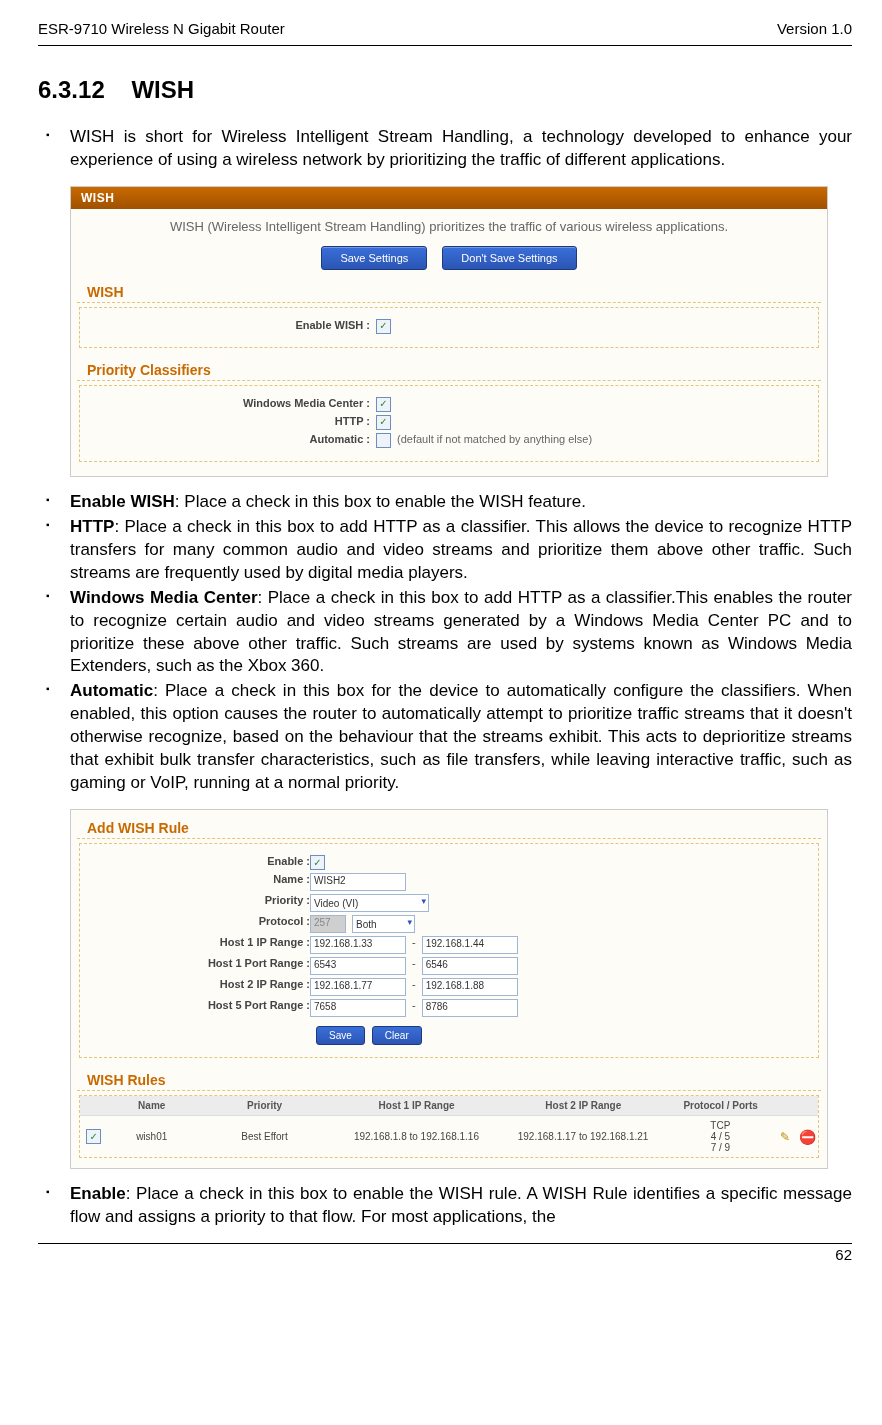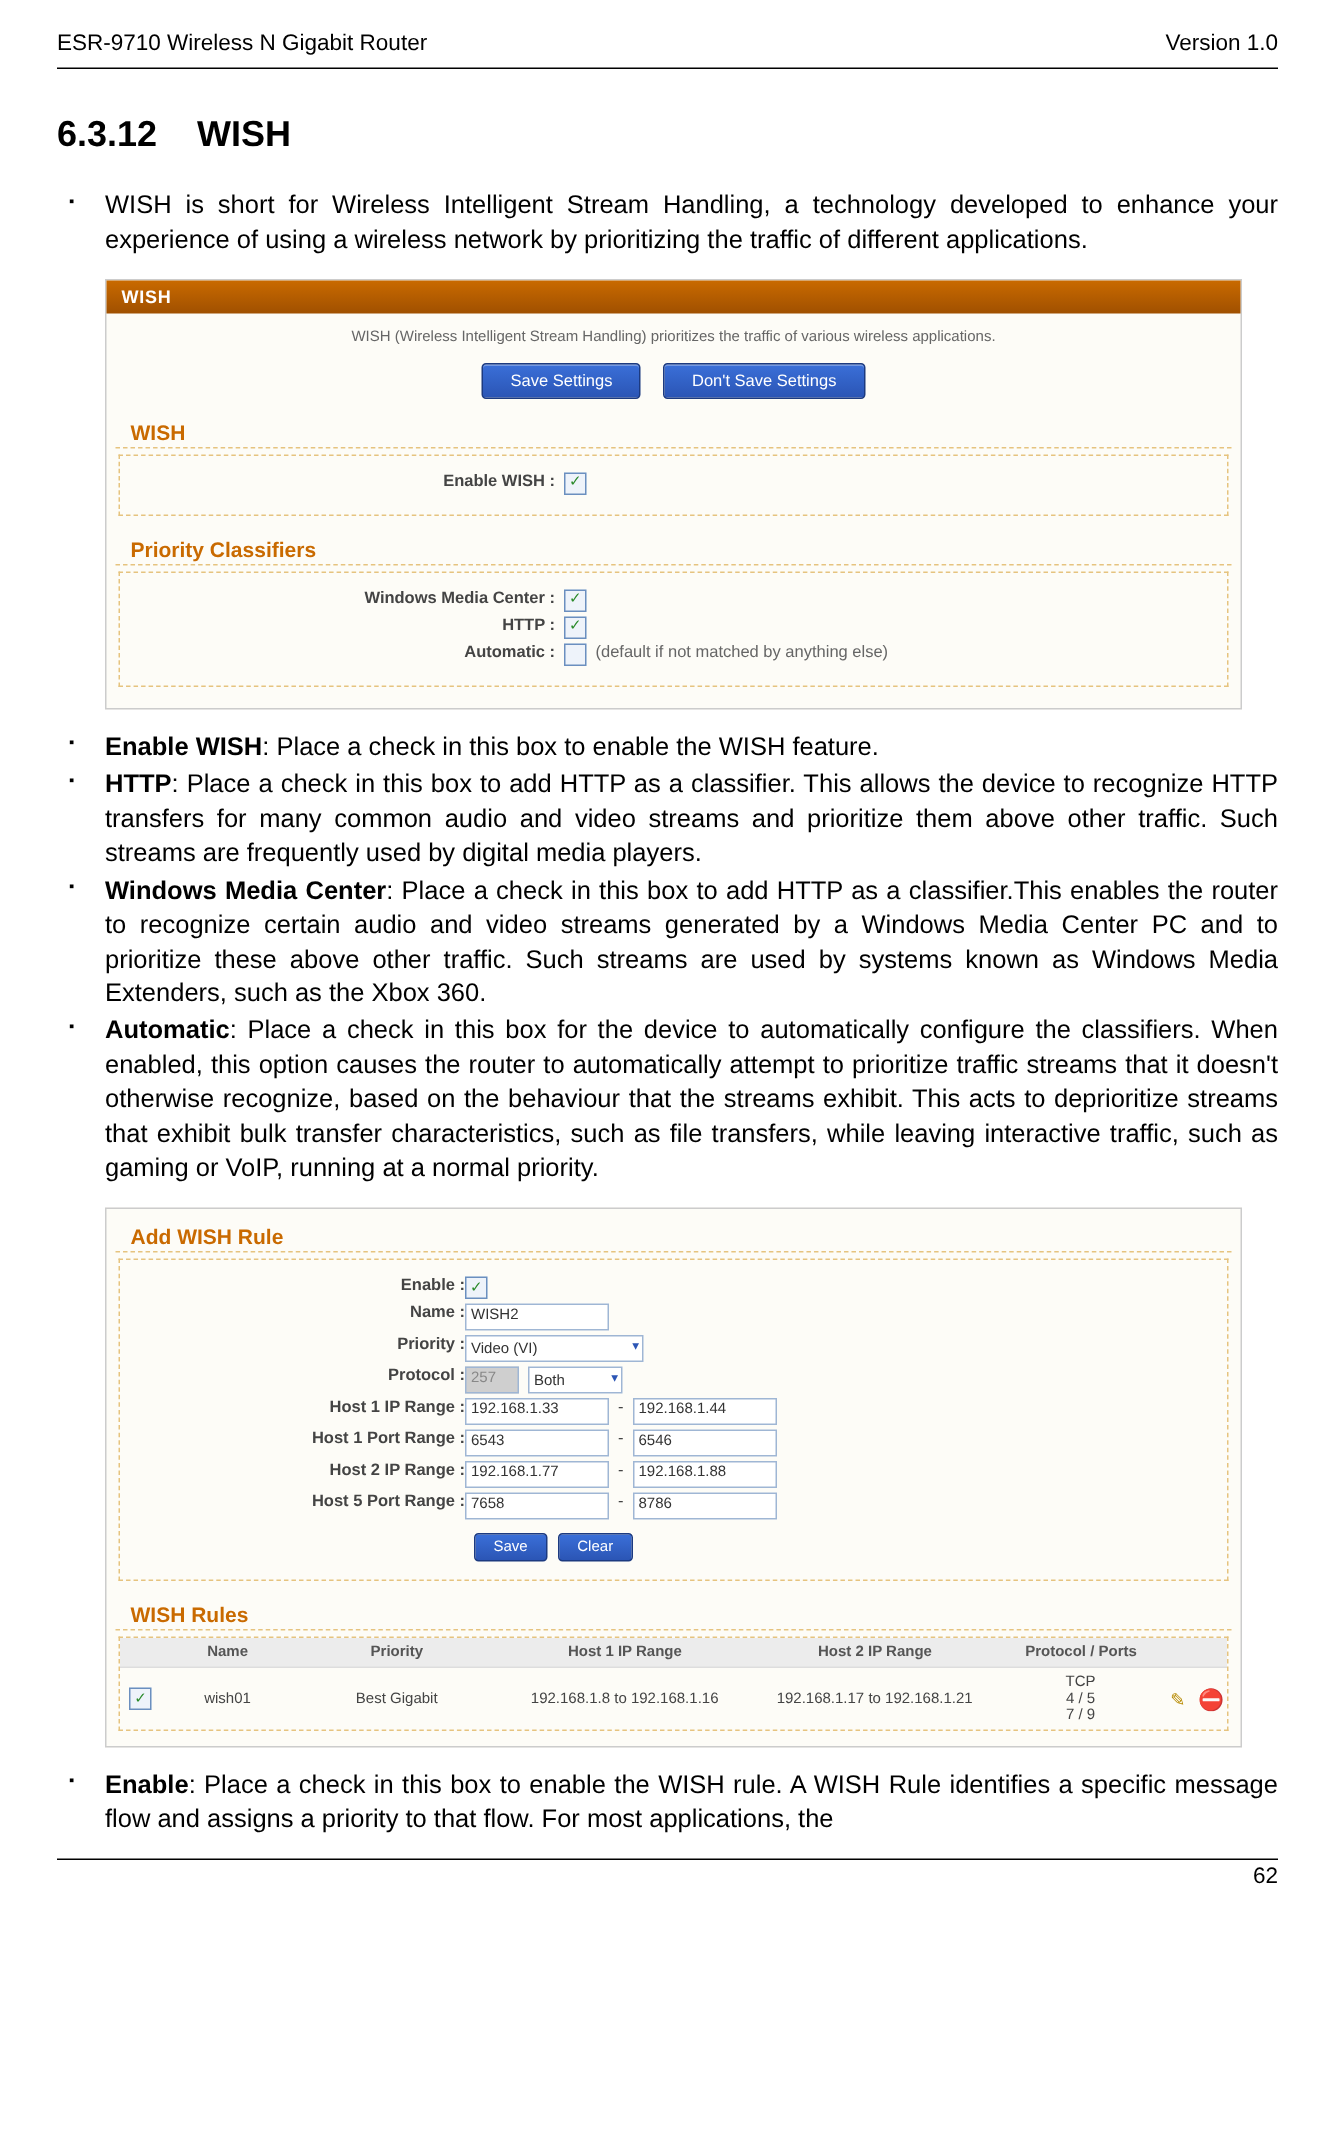--- a/index.html
+++ b/index.html
@@ -71,21 +71,21 @@
     background: linear-gradient(#c96a00, #a05000);
     color: #fff;
     font-weight: bold;
     padding: 4px 10px;
     font-size: 12px;
     letter-spacing: 0.5px;
   }
   .panel-desc {
     padding: 10px 14px 8px 14px;
     color: #666;
-    font-size: 10px;
+    font-size: 13px;
     text-align: center;
   }
   .btn-row {
     text-align: center;
     padding: 4px 0 10px 0;
   }
   .ui-btn {
     display: inline-block;
     background: linear-gradient(#3a6fd8, #2b55b5);
     color: #fff;
@@ -351,21 +351,21 @@
         <div class="c-pri">Priority</div>
         <div class="c-h1">Host 1 IP Range</div>
         <div class="c-h2">Host 2 IP Range</div>
         <div class="c-pp">Protocol / Ports</div>
         <div class="c-ic"></div>
           <div class="c-ic"></div>
       </div>
       <div class="rt-row">
         <div class="c-chk"><span class="chk on" style="margin:0 auto;"></span></div>
         <div class="c-name">wish01</div>
-        <div class="c-pri">Best Gigabit</div>
+        <div class="c-pri">Best Effort</div>
         <div class="c-h1">192.168.1.8 to 192.168.1.16</div>
         <div class="c-h2">192.168.1.17 to 192.168.1.21</div>
         <div class="c-pp" style="white-space:pre-line;line-height:1.1;">TCP
 4 / 5
 7 / 9</div>
         <div class="c-ic"><span class="ic-edit">✎</span></div>
         <div class="c-ic"><span class="ic-del">⛔</span></div>
       </div>
     </div>
   </div>

